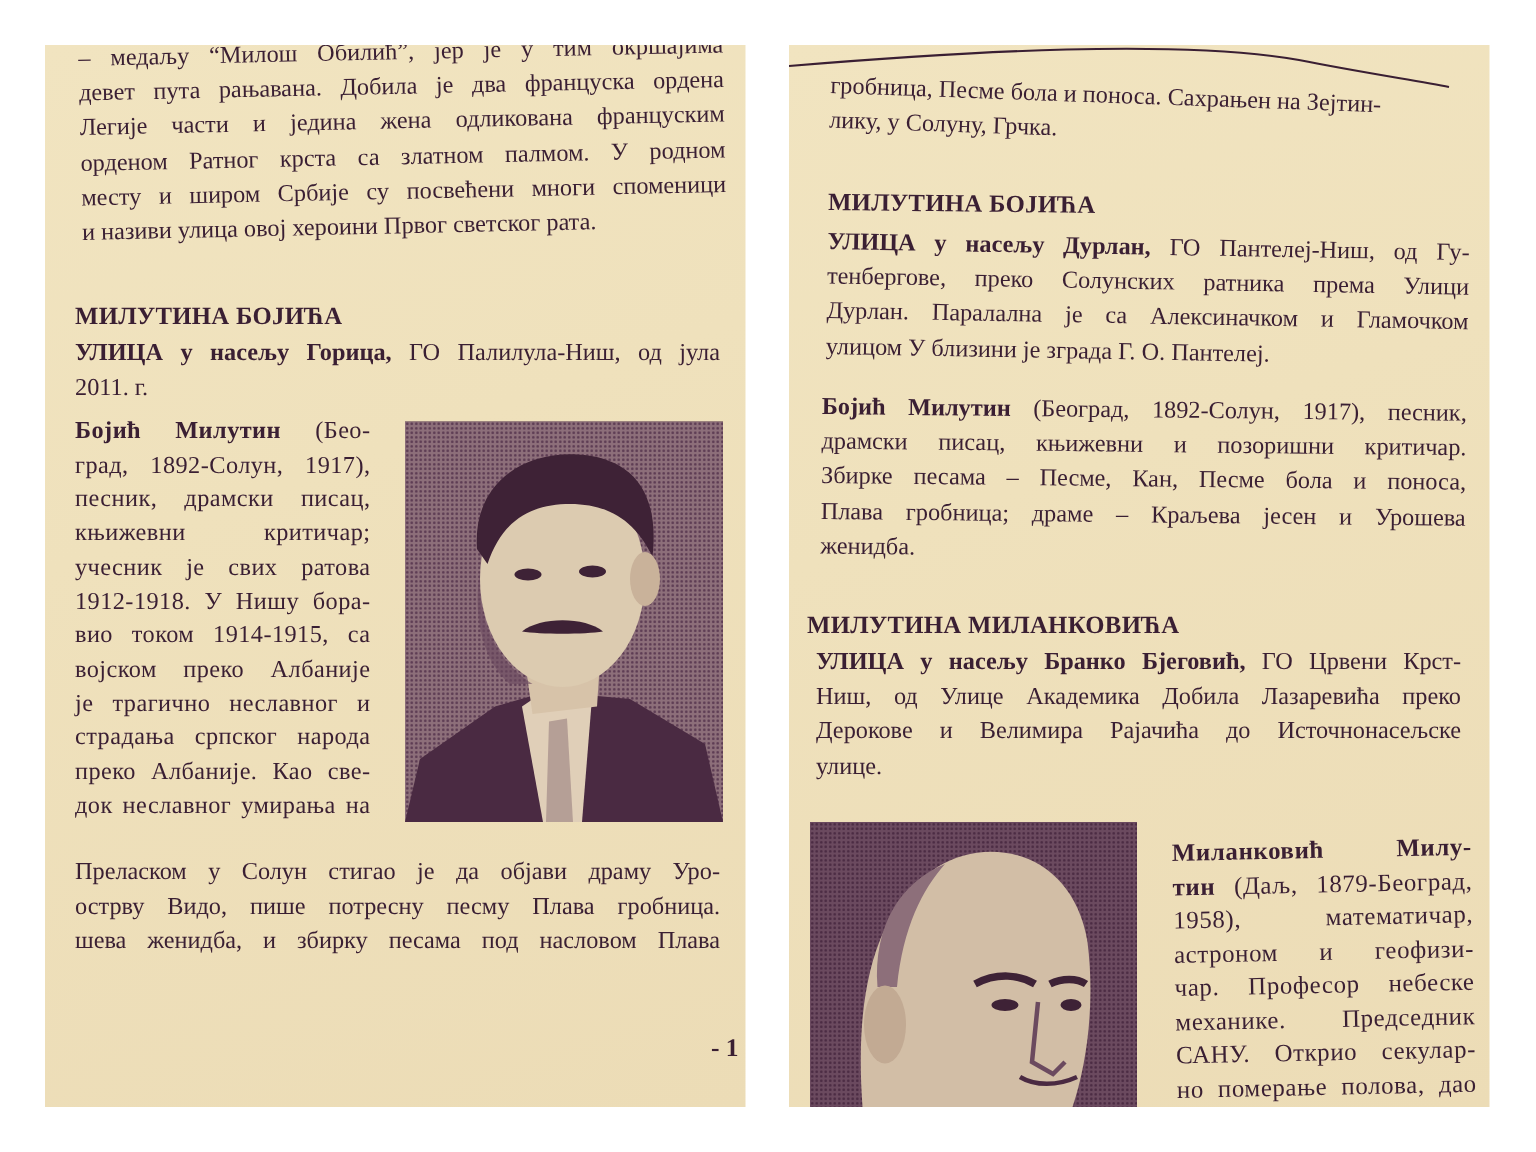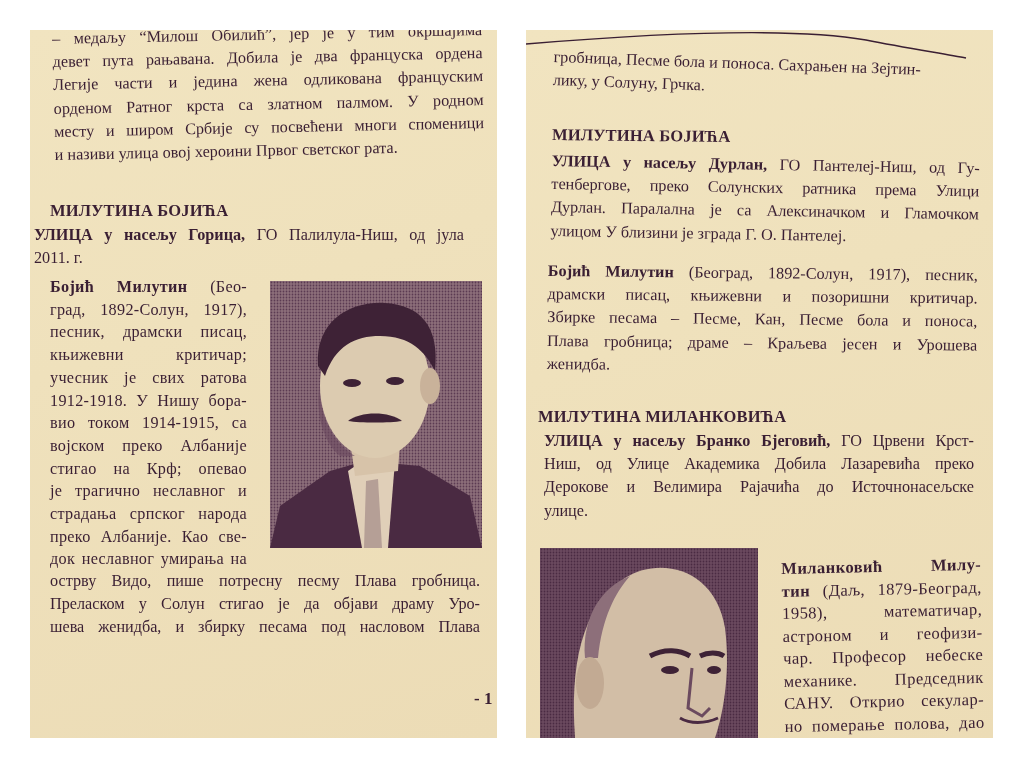--- a/index.html
+++ b/index.html
@@ -74,35 +74,34 @@
     <span class="jline">– медаљу “Милош Обилић”, јер је у тим окршајима</span>
     <span class="jline">девет пута рањавана. Добила је два француска ордена</span>
     <span class="jline">Легије части и једина жена одликована француским</span>
     <span class="jline">орденом Ратног крста са златном палмом. У родном</span>
     <span class="jline">месту и широм Србије су посвећени многи споменици</span>
     <span class="line">и називи улица овој хероини Првог светског рата.</span>
   </div>
 
   <div class="h" style="left:20px; top:171px;">МИЛУТИНА БОЈИЋА</div>
 
-  <div class="p" style="left:4px; top:194px; width:430px;">
+  <div class="p" style="left:20px; top:194px; width:430px;">
     <span class="jline"><span class="b">УЛИЦА у насељу Горица,</span><span> ГО Палилула-Ниш, од јула</span></span>
     <span class="line">2011. г.</span>
   </div>
 
   <div class="p" style="left:20px; top:246px; width:197px; line-height:22.7px; letter-spacing:0.3px;">
     <span class="jline"><span class="b">Бојић Милутин</span><span> (Бео-</span></span>
     <span class="jline">град, 1892-Солун, 1917),</span>
     <span class="jline">песник, драмски писац,</span>
     <span class="jline">књижевни критичар;</span>
     <span class="jline">учесник је свих ратова</span>
     <span class="jline">1912-1918. У Нишу бора-</span>
     <span class="jline">вио током 1914-1915, са</span>
     <span class="jline">војском преко Албаније</span>
-    <span class="jline">стигао на Крф; опевао</span>
     <span class="jline">је трагично неславног и</span>
     <span class="jline">страдања српског народа</span>
     <span class="jline">преко Албаније. Као све-</span>
     <span class="jline">док неславног умирања на</span>
   </div>
 
   <div class="photo" style="left:240px; top:251px; width:212px; height:267px;" title="Портрет Милутина Бојића">
     <svg viewBox="0 0 212 267" preserveAspectRatio="none">
       <defs>
         <pattern id="dots1" width="3" height="3" patternUnits="userSpaceOnUse">
@@ -128,22 +127,22 @@
       <ellipse cx="82" cy="102" rx="9" ry="4" fill="#3e2236"></ellipse>
       <ellipse cx="125" cy="100" rx="9" ry="4" fill="#3e2236"></ellipse>
 
       <path d="M78 140 C90 130, 120 130, 132 140 C120 142, 90 142, 78 140 Z" fill="#3e2236"></path>
 
       <path d="M50 100 C48 130, 60 160, 85 175 L70 175 C52 160, 45 130, 50 100 Z" fill="#6b4a5f" opacity="0.6"></path>
     </svg>
   </div>
 
   <div class="p" style="left:20px; top:540px; width:430px;">
+    <span class="jline">Преласком у Солун стигао је да објави драму Уро-</span>
     <span class="jline">острву Видо, пише потресну песму Плава гробница.</span>
-    <span class="jline">Преласком у Солун стигао је да објави драму Уро-</span>
     <span class="jline">шева женидба, и збирку песама под насловом Плава</span>
   </div>
 
   <div class="page-number" style="left:444px; top:659px;">- 1</div>
 </div>
 
 <div class="page right">
 
   <svg class="topline" viewBox="0 0 467 40" preserveAspectRatio="none">
     <path d="M0 14 C120 4, 260 -4, 340 10 C380 18, 420 24, 440 28" stroke="#3a1f33" stroke-width="1.4" fill="none"></path>

